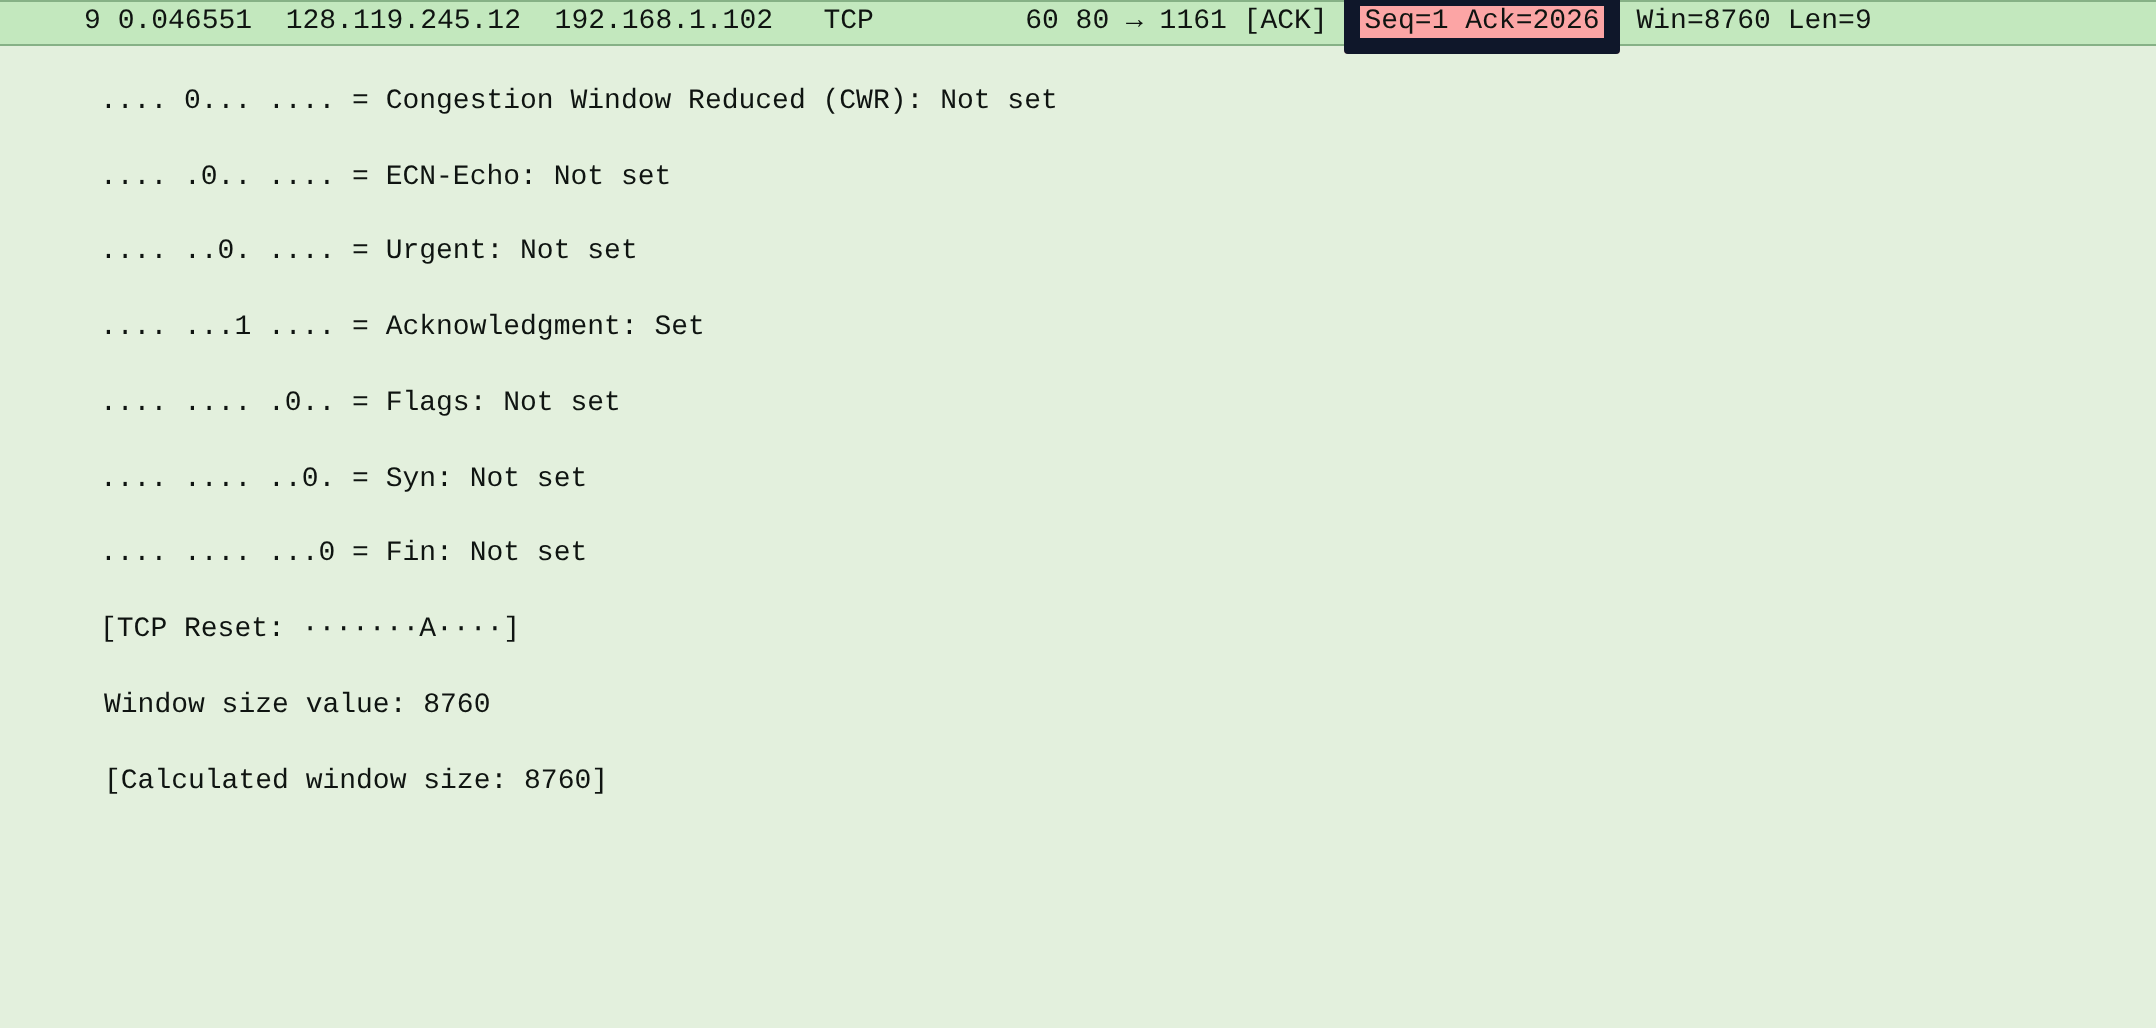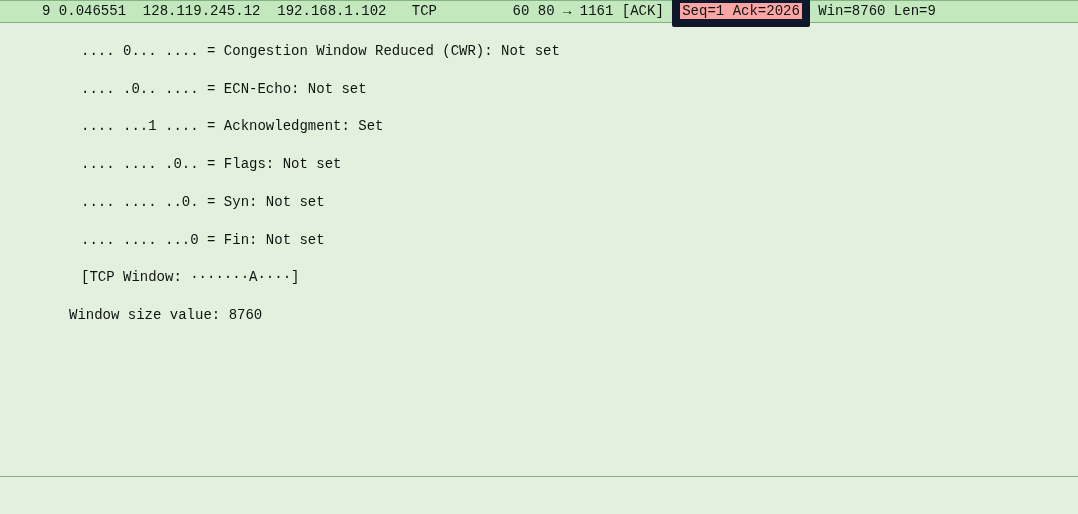--- a/index.html
+++ b/index.html
@@ -30,42 +30,43 @@
   }
   .detail-area {
     background: #e3f0dd;
     white-space: pre;
     padding: 0;
     font-family: inherit;
   }
   .line {
     padding-left: 25px;
     white-space: pre;
-    margin-left: 31px;
   }
-  .indent1 { padding-left: 38px; }
+  .indent1 { padding-left: 52px; }
   .indent2 { padding-left: 50px; }
   .bottom-border {
     border-bottom: 1px solid #86b186;
   }
 </style>
 </head>
 <body>
 
 <div class="packet-row"><span>     </span><span>9</span><span> </span><span>0.046551</span><span>  </span><span>128.119.245.12</span><span>  </span><span>192.168.1.102</span><span>   </span><span>TCP</span><span>         </span><span>60</span><span> </span><span>80 → 1161 [ACK] </span><span class="highlight-top"><span>Seq=1 Ack=2026</span></span><span> Win=8760 Len=9</span></div>
 
 <div class="detail-area bottom-border">
 <div class="line indent2">.... 0... .... = Congestion Window Reduced (CWR): Not set</div>
 <div class="line indent2">.... .0.. .... = ECN-Echo: Not set</div>
+<div class="line indent2">.... ..0. .... = Urgent: Not set</div>
 <div class="line indent2">.... ...1 .... = Acknowledgment: Set</div>
 <div class="line indent2">.... .... .0.. = Flags: Not set</div>
 <div class="line indent2">.... .... ..0. = Syn: Not set</div>
 <div class="line indent2">.... .... ...0 = Fin: Not set</div>
-<div class="line indent2">[TCP Window: ·······A····]</div>
+<div class="line indent2">[TCP Reset: ·······A····]</div>
 <div class="line indent1">Window size value: 8760</div>
+<div class="line indent1">[Calculated window size: 8760]</div>
 
 
 
 
 
 
 
 </div>
 
 </body></html>

